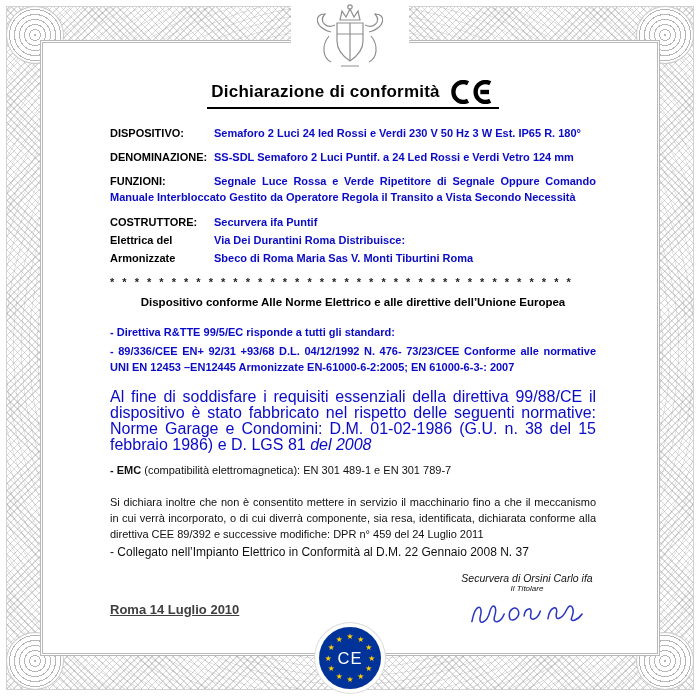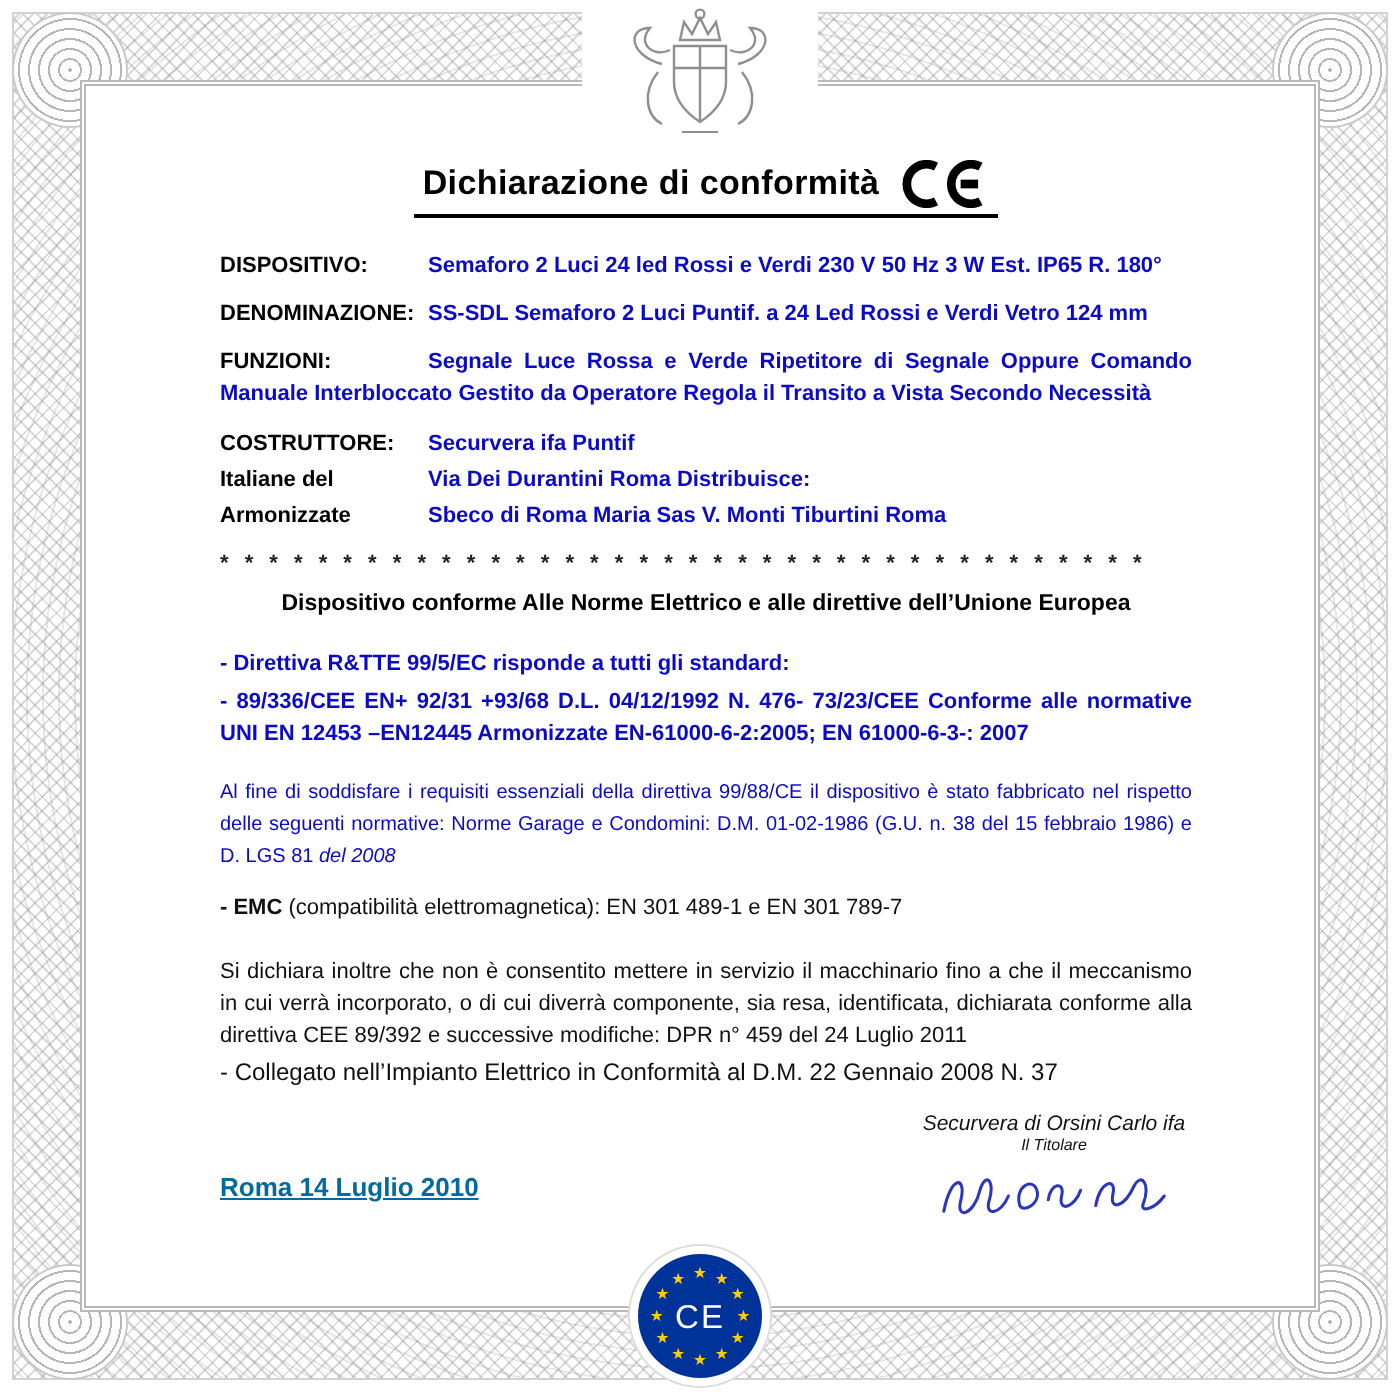--- a/index.html
+++ b/index.html
@@ -46,29 +46,29 @@
   .flabel{display:inline-block;width:104px;font-weight:bold;color:#000;vertical-align:top}
   .fvalue{font-weight:bold;color:#0a0ac8}
   .asterisks{
     margin:10px 0 8px;font-size:11px;font-weight:bold;letter-spacing:2.5px;
     white-space:nowrap;overflow:hidden;color:#222;
   }
   .conf-head{text-align:center;font-weight:bold;font-size:11.5px;margin:8px 0 16px;color:#000}
   .directive{color:#0a0ac8;font-weight:bold;font-size:11px;line-height:16px;text-align:justify}
   .directive.l1{margin-bottom:3px}
   .directive.l2{margin-bottom:14px}
-  .fabrication{color:#0a0ac8;font-size:10px;line-height:16px;text-align:justify;margin-bottom:9px}
+  .fabrication{color:#0a0ac8;font-size:16px;line-height:16px;text-align:justify;margin-bottom:9px}
   .fabrication .it{font-style:italic}
   .stdline{color:#111;font-size:11px;line-height:16px;margin-bottom:3px}
   .stdline b{font-weight:bold}
   .declaration{color:#111;font-size:11px;line-height:16px;text-align:justify;margin-top:16px}
   .collegato{color:#111;font-size:12px;line-height:16px;margin-top:2px}
   .bottom-row{position:relative;height:86px;margin-top:12px}
   .date{
-    position:absolute;left:0;top:30px;color:#0369a1;font-weight:bold;font-size:13px;
+    position:absolute;left:0;top:30px;color:#404040;font-weight:bold;font-size:13px;
     text-decoration:underline;
   }
   .sig{position:absolute;right:-26px;top:0;width:190px;text-align:center}
   .sig-name{font-size:10.5px;font-weight:normal;font-style:italic;color:#111;line-height:12px}
   .sig-role{font-size:8px;font-style:italic;color:#111;line-height:10px}
   .sig-scribble{margin-top:1px;line-height:0}
   
   .eu{
     position:absolute;left:50%;bottom:7px;transform:translateX(-50%);
     width:62px;height:62px;border-radius:50%;line-height:0;
@@ -123,21 +123,21 @@
   <div class="frow">
     <span class="flabel">DENOMINAZIONE:</span><span class="fvalue">SS-SDL Semaforo 2 Luci Puntif. a 24 Led Rossi e Verdi Vetro 124 mm</span>
   </div>
   <div class="frow">
     <span class="flabel">FUNZIONI:</span><span class="fvalue">Segnale Luce Rossa e Verde Ripetitore di Segnale Oppure Comando Manuale Interbloccato Gestito da Operatore Regola il Transito a Vista Secondo Necessità</span>
   </div>
   <div class="frow tight" style="margin-top:10px">
     <span class="flabel">COSTRUTTORE:</span><span class="fvalue">Securvera ifa Puntif</span>
   </div>
   <div class="frow tight">
-    <span class="flabel">Italiane del</span><span class="fvalue">Via Dei Durantini Roma Distribuisce:</span>
+    <span class="flabel">Elettrica del</span><span class="fvalue">Via Dei Durantini Roma Distribuisce:</span>
   </div>
   <div class="frow tight">
     <span class="flabel">Armonizzate</span><span class="fvalue">Sbeco di Roma Maria Sas V. Monti Tiburtini Roma</span>
   </div>
 
   <div class="asterisks">* * * * * * * * * * * * * * * * * * * * * * * * * * * * * * * * * * * * * *</div>
 
   <div class="conf-head">Dispositivo conforme Alle Norme Elettrico e alle direttive dell’Unione Europea</div>
 
   <div class="directive l1">- Direttiva R&amp;TTE 99/5/EC risponde a tutti gli standard:</div>

